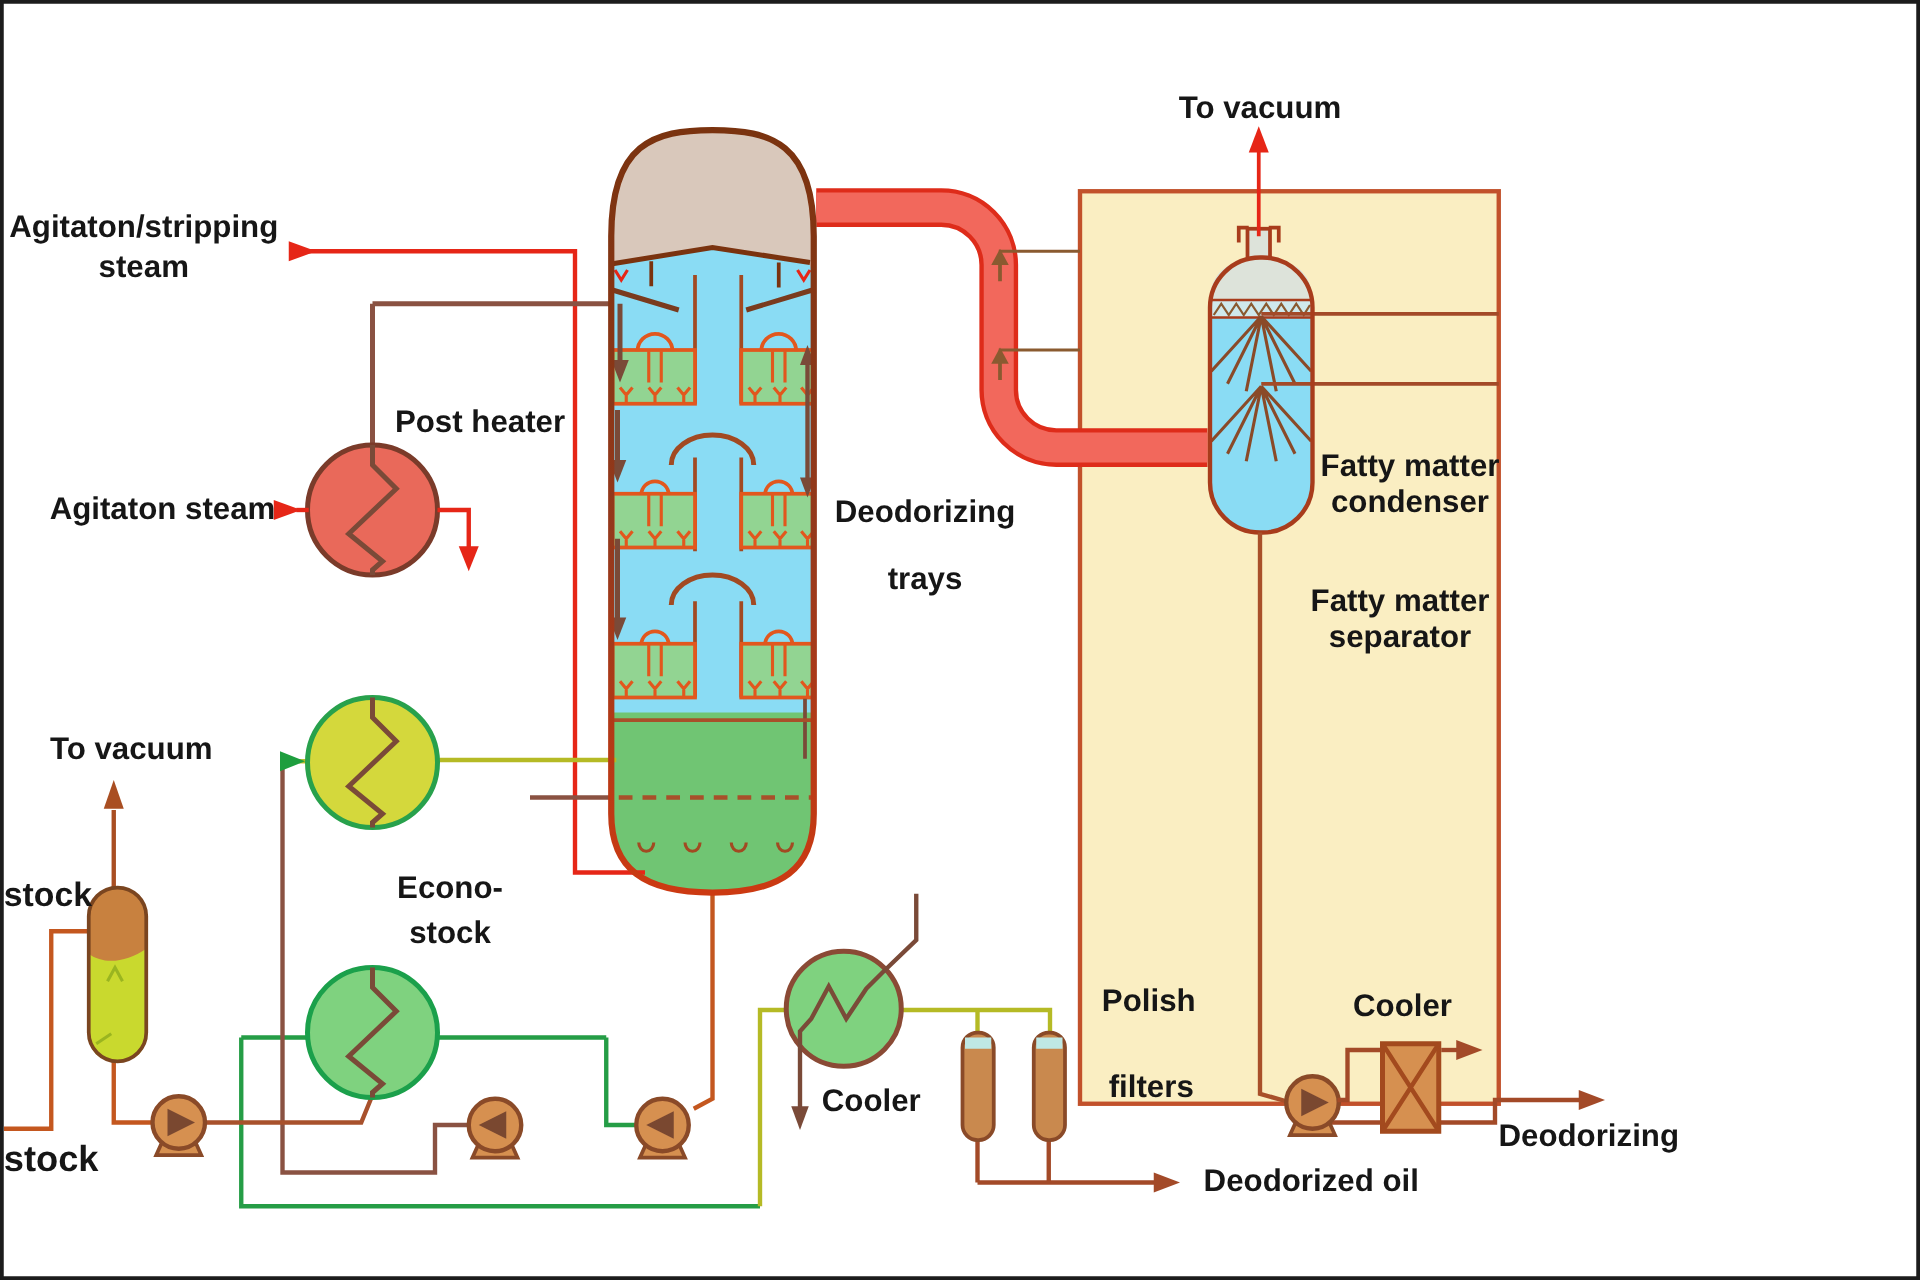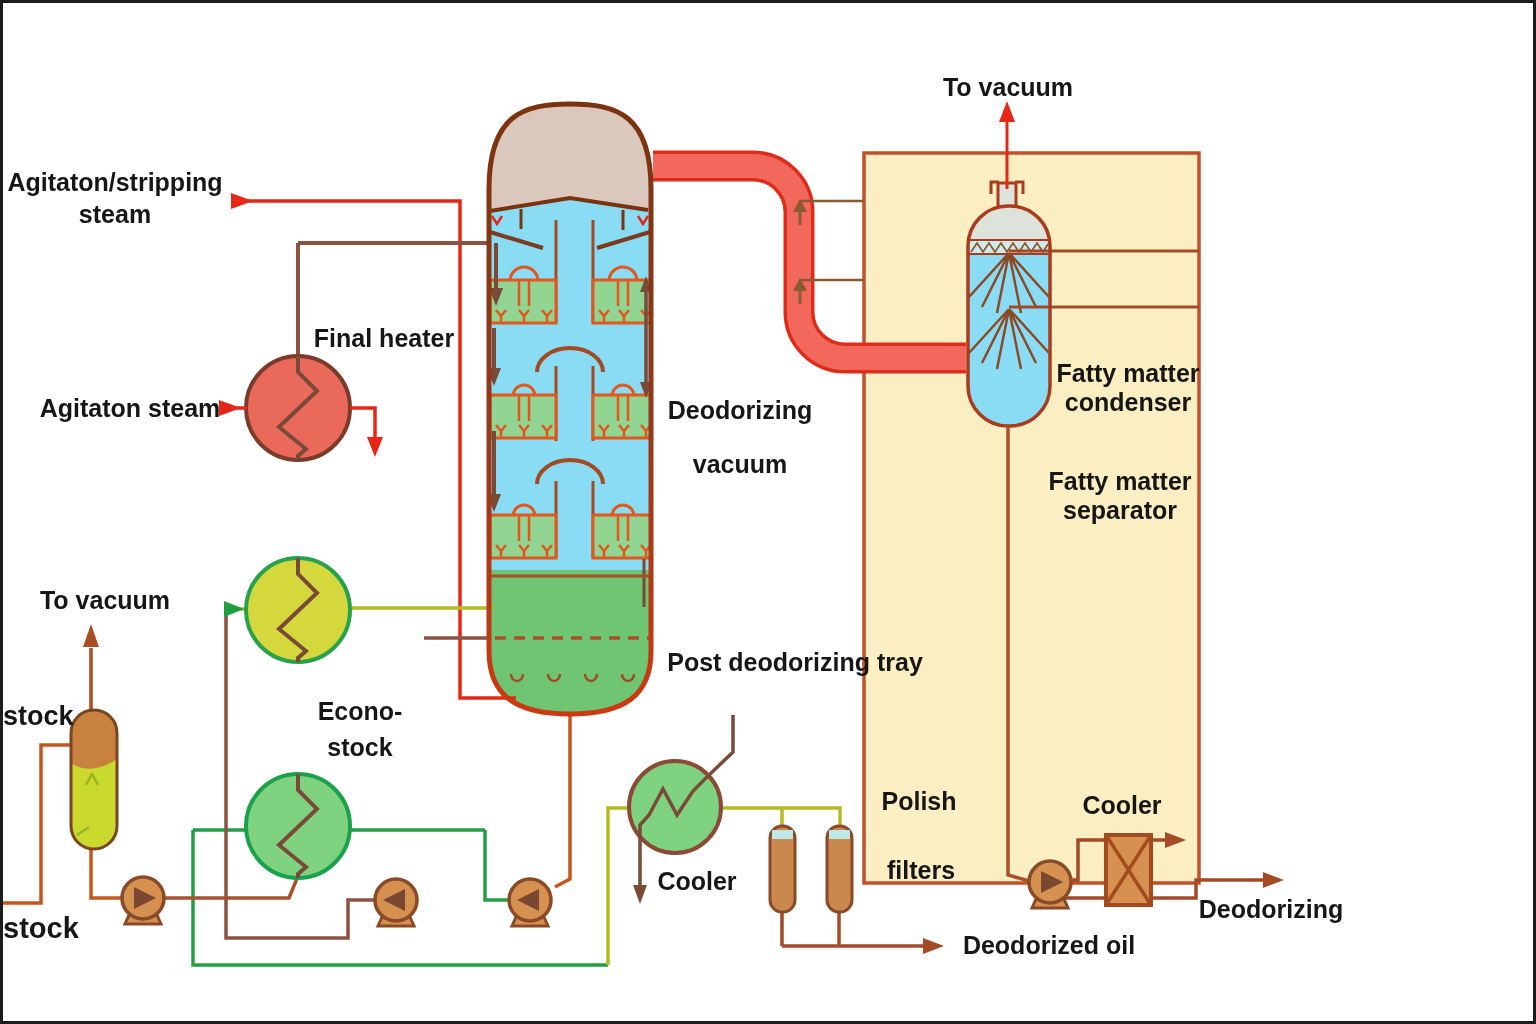--- a/index.html
+++ b/index.html
@@ -219,30 +219,29 @@
     <path d="M 1162,829 L 1183,837 L 1162,845 Z" fill="#a34a28"></path>
     <g>
       <rect x="1103" y="832" width="45" height="70" fill="#d69050" stroke="#a34a1e" stroke-width="4"></rect>
       <path d="M 1103,832 L 1148,902 M 1148,832 L 1103,902" stroke="#a34a1e" stroke-width="3.5"></path>
     </g>
   </g>
 </svg>
 
 <div class="lbl" style="left:112px;top:179px">Agitaton/stripping</div>
 <div class="lbl" style="left:112px;top:211px">steam</div>
-<div class="lbl" style="left:381px;top:335px">Final heater</div>
+<div class="lbl" style="left:381px;top:335px">Post heater</div>
 <div class="lbl" style="left:127px;top:405px">Agitaton steam</div>
 <div class="lbl" style="left:102px;top:597px">To vacuum</div>
 <div class="lbl" style="left:357px;top:708px">Econo-</div>
 <div class="lbl" style="left:357px;top:744px">stock</div>
 <div class="lbl lbl-edge sz27" style="left:0px;top:713px">stock</div>
 <div class="lbl lbl-edge sz29" style="left:0px;top:925px">stock</div>
 <div class="lbl" style="left:737px;top:407px">Deodorizing</div>
-<div class="lbl" style="left:737px;top:461px">vacuum</div>
-<div class="lbl" style="left:792px;top:659px">Post deodorizing tray</div>
+<div class="lbl" style="left:737px;top:461px">trays</div>
 <div class="lbl" style="left:1005px;top:84px">To vacuum</div>
 <div class="lbl" style="left:1125px;top:370px">Fatty matter</div>
 <div class="lbl" style="left:1125px;top:399px">condenser</div>
 <div class="lbl" style="left:1117px;top:478px">Fatty matter</div>
 <div class="lbl" style="left:1117px;top:507px">separator</div>
 <div class="lbl" style="left:916px;top:798px">Polish</div>
 <div class="lbl" style="left:918px;top:867px">filters</div>
 <div class="lbl" style="left:694px;top:878px">Cooler</div>
 <div class="lbl" style="left:1119px;top:802px">Cooler</div>
 <div class="lbl" style="left:1268px;top:906px">Deodorizing</div>

